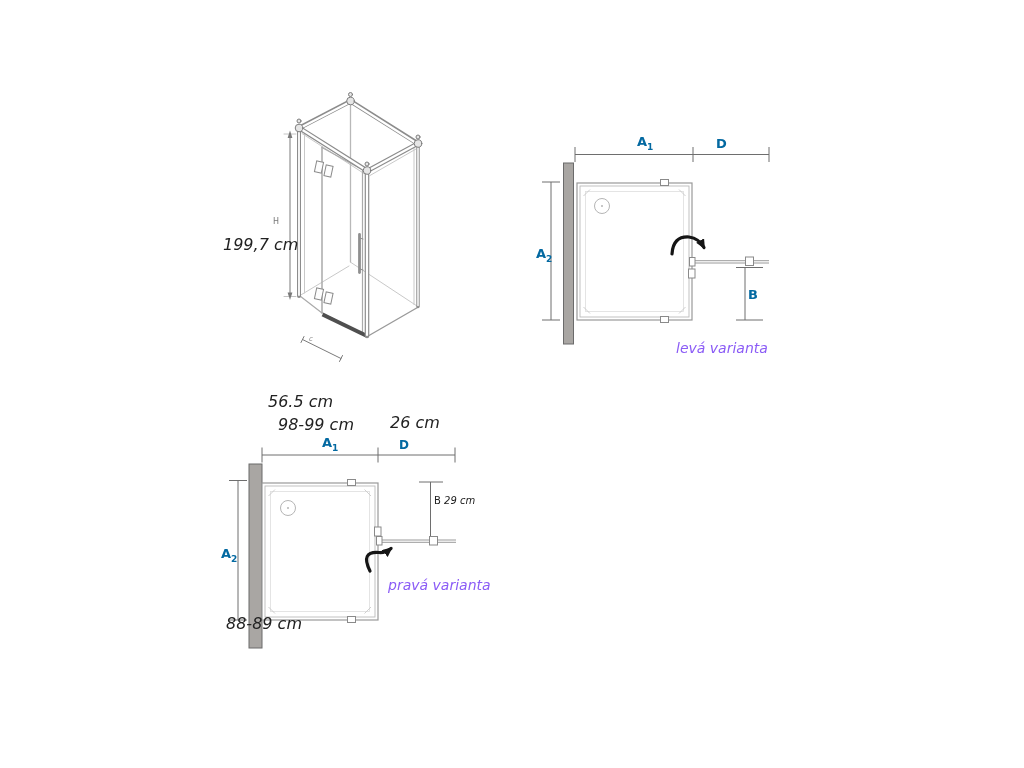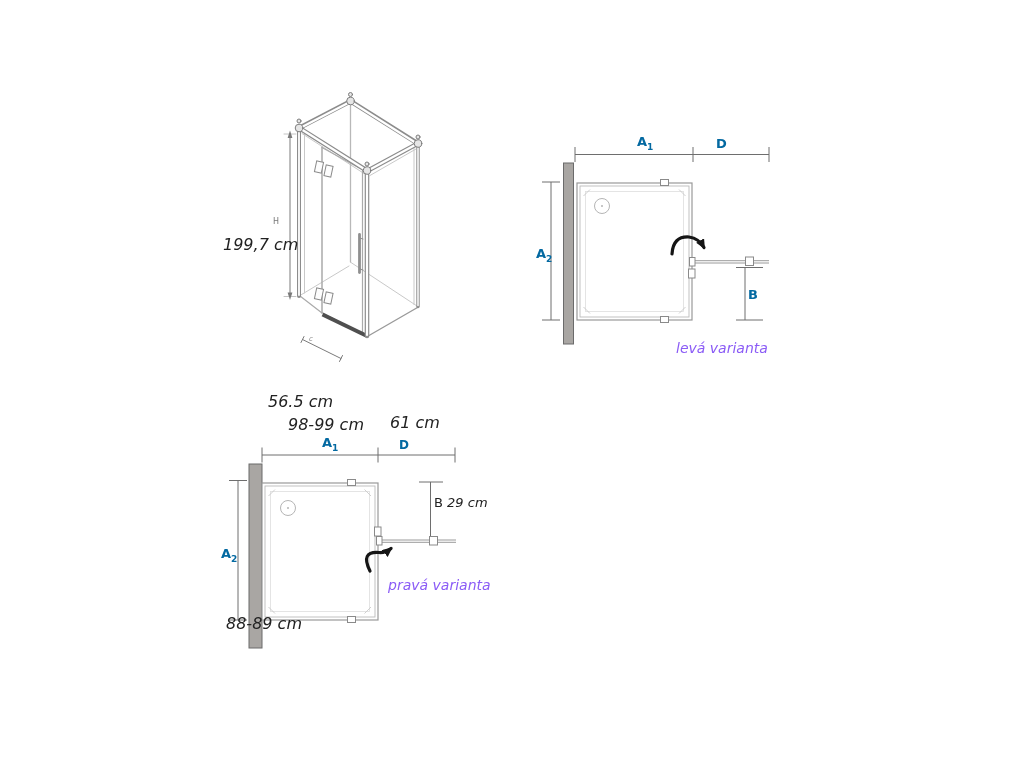--- a/index.html
+++ b/index.html
@@ -234,22 +234,22 @@
   <div class="lbl meas" style="left:223px;top:237px;">199,7 cm</div>
   <div class="lbl tiny2" style="left:309px;top:336px;">c</div>
   <div class="lbl meas" style="left:268px;top:347px;margin-top:47px;">56.5 cm</div>
 
   <div class="lbl dimletter" style="left:637px;top:135px;"><span>A</span><sub>1</sub></div>
   <div class="lbl dimletter" style="left:716px;top:137px;">D</div>
   <div class="lbl dimletter" style="left:536px;top:247px;"><span>A</span><sub>2</sub></div>
   <div class="lbl dimletter" style="left:748px;top:288px;">B</div>
   <div class="lbl cap" style="left:676px;top:341px;">levá varianta</div>
 
-  <div class="lbl meas" style="left:288px;top:417px;">98-99 cm</div>
-  <div class="lbl meas" style="left:390px;top:415px;">61 cm</div>
+  <div class="lbl meas" style="left:278px;top:417px;">98-99 cm</div>
+  <div class="lbl meas" style="left:390px;top:415px;">26 cm</div>
   <div class="lbl dimletter" style="left:322px;top:436px;"><span>A</span><sub>1</sub></div>
   <div class="lbl dimletter" style="left:399px;top:439px;font-size:12px;">D</div>
   <div class="lbl dimletter" style="left:221px;top:547px;"><span>A</span><sub>2</sub></div>
-  <div class="lbl" style="left:434px;top:496px;font-size:13px;color:#222;"><span>B</span> <span class="it">29 cm</span></div>
+  <div class="lbl" style="left:434px;top:496px;font-size:10px;color:#222;"><span>B</span> <span class="it">29 cm</span></div>
   <div class="lbl cap" style="left:388px;top:578px;">pravá varianta</div>
   <div class="lbl meas" style="left:226px;top:616px;">88-89 cm</div>
 
 </div>
 
 </body></html>

